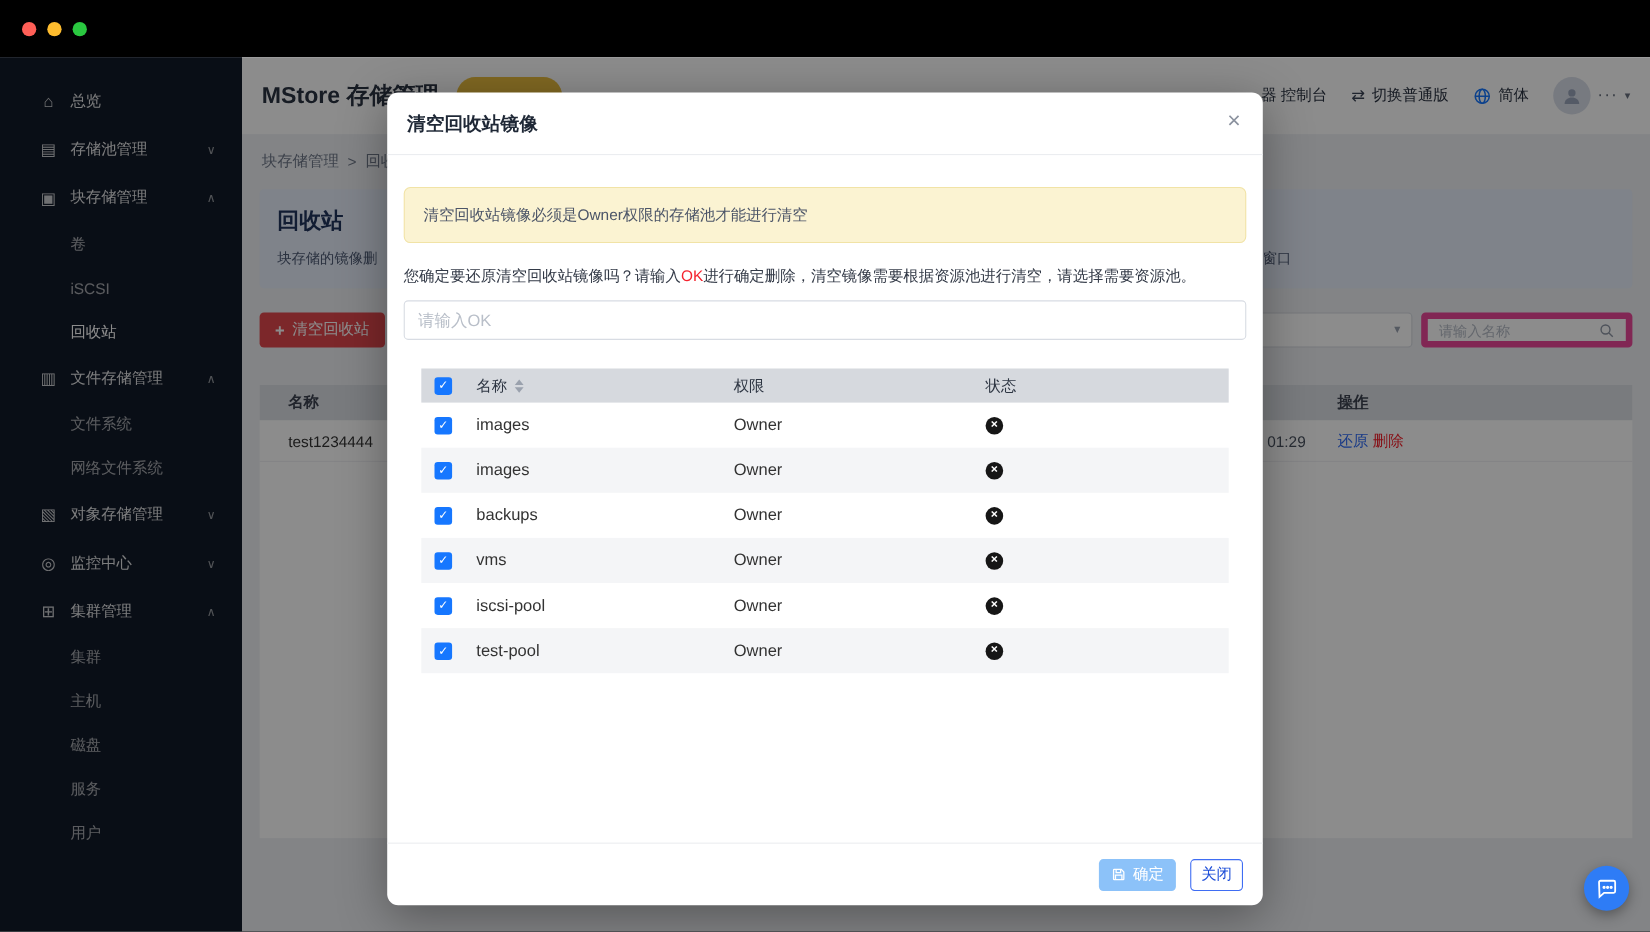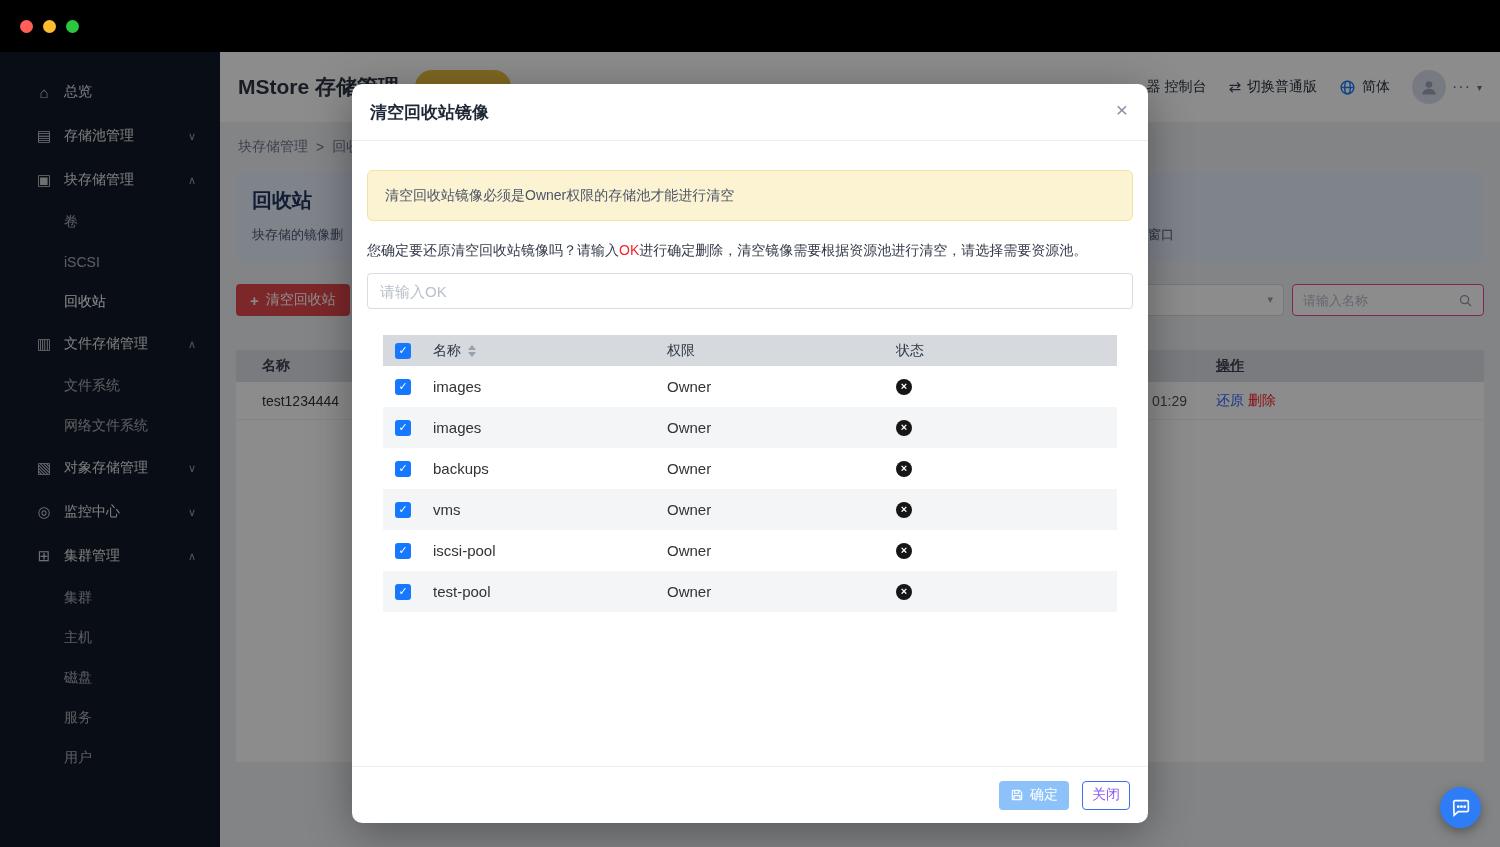--- a/index.html
+++ b/index.html
@@ -43,21 +43,21 @@
   .panel-title{font-size:20px;font-weight:700;color:#22355e;}
   .panel-desc{position:relative;margin-top:12px;font-size:13px;color:#4d5a74;height:17px;white-space:nowrap;overflow:hidden;}
   .desc-right{position:absolute;left:896px;top:0;}
 
   .toolbar{margin-top:22px;display:flex;align-items:center;}
   .btn-danger{height:32px;background:#e2484e;color:#fff;border:none;border-radius:4px;padding:0 14px;font-size:14px;display:flex;align-items:center;gap:7px;cursor:pointer;font-family:inherit;}
   .btn-danger .plus{font-size:15px;font-weight:700;}
   .toolbar-right{margin-left:auto;display:flex;gap:8px;}
   .select{width:160px;height:32px;background:#fff;border:1px solid #d7dbe2;border-radius:4px;position:relative;cursor:pointer;}
   .select .sel-caret{position:absolute;right:10px;top:8px;color:#9aa2b1;font-size:11px;}
-  .search{width:192px;height:32px;background:#fff;border:1px solid #ec4899;border-radius:4px;display:flex;align-items:center;padding:0 10px;}
+  .search{width:192px;height:32px;background:#fff;border:6px solid #ec4899;border-radius:4px;display:flex;align-items:center;padding:0 10px;}
   .search input{border:none;outline:none;flex:1;min-width:0;font-size:13px;color:#333;background:transparent;font-family:inherit;}
   .search input::placeholder{color:#b6bcc7;}
 
   .table-card{margin-top:34px;background:#fff;height:412px;}
   .t-head{position:relative;height:32px;background:#dde0e6;display:flex;align-items:center;font-size:14px;color:#3c4350;font-weight:700;}
   .th-name{padding-left:26px;}
   .th-action{position:absolute;left:980px;text-decoration:underline;}
   .t-row{position:relative;height:38px;display:flex;align-items:center;font-size:14px;color:#333;border-bottom:1px solid #f0f1f4;}
   .td-name{padding-left:26px;}
   .td-time{position:absolute;left:916px;color:#4a5260;}
@@ -84,21 +84,21 @@
   .mc-status{flex:1;padding-left:10px;display:flex;align-items:center;}
   .sort{display:inline-flex;flex-direction:column;gap:2px;margin-left:7px;}
   .sort i{display:block;width:0;height:0;border-left:4px solid transparent;border-right:4px solid transparent;}
   .sort .up{border-bottom:5px solid #9aa1ad;}
   .sort .down{border-top:5px solid #9aa1ad;}
   .mt-row{height:41px;display:flex;align-items:center;font-size:15px;color:#333;}
   .mt-row.alt{background:#f4f5f7;}
   .status-x{width:16px;height:16px;border-radius:50%;background:#161616;color:#fff;font-size:11px;font-weight:700;display:flex;align-items:center;justify-content:center;line-height:1;}
   .m-foot{height:57px;flex-shrink:0;border-top:1px solid #ebedf0;display:flex;align-items:center;justify-content:flex-end;padding:0 18px;gap:13px;}
   .btn-confirm{height:29px;background:#8cc2f9;border:none;border-radius:4px;color:#fff;font-size:14px;padding:0 11px;display:flex;align-items:center;gap:6px;cursor:pointer;font-family:inherit;}
-  .btn-close{height:29px;background:#fff;border:1px solid #3f6df3;border-radius:4px;color:#8b5cf6;font-size:14px;padding:0 9px;cursor:pointer;font-family:inherit;}
+  .btn-close{height:29px;background:#fff;border:1px solid #3f6df3;border-radius:4px;color:#1d4ed8;font-size:14px;padding:0 9px;cursor:pointer;font-family:inherit;}
 
   .chat-fab{position:absolute;right:19px;bottom:19px;width:41px;height:41px;border-radius:50%;background:#2e7cf6;z-index:30;display:flex;align-items:center;justify-content:center;box-shadow:0 4px 12px rgba(0,0,0,.35);cursor:pointer;}
 </style>
 </head>
 <body>
 
 <div class="screen">
 
   <div class="titlebar">
     <span class="dot red"></span>

